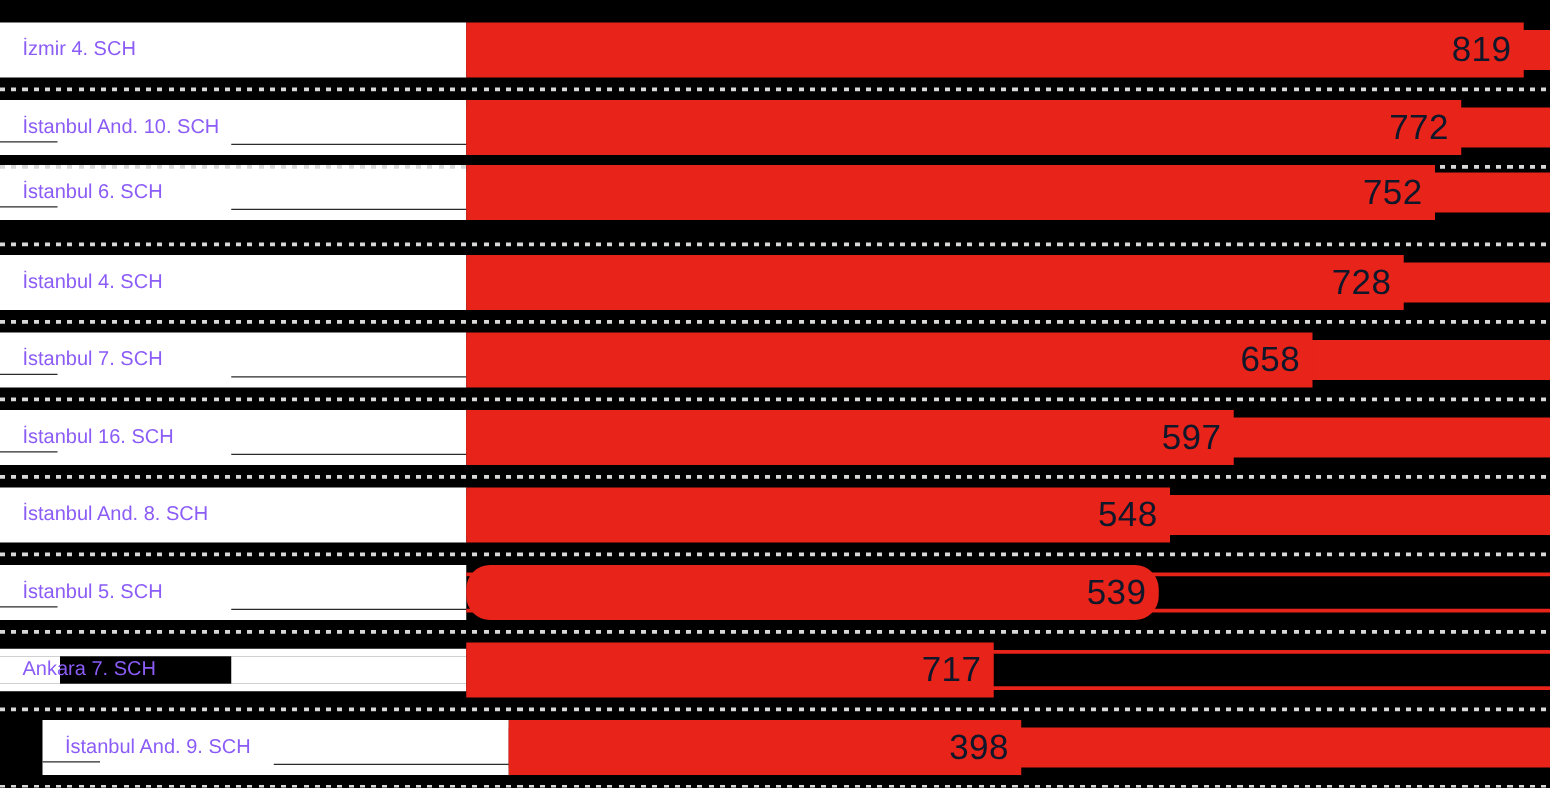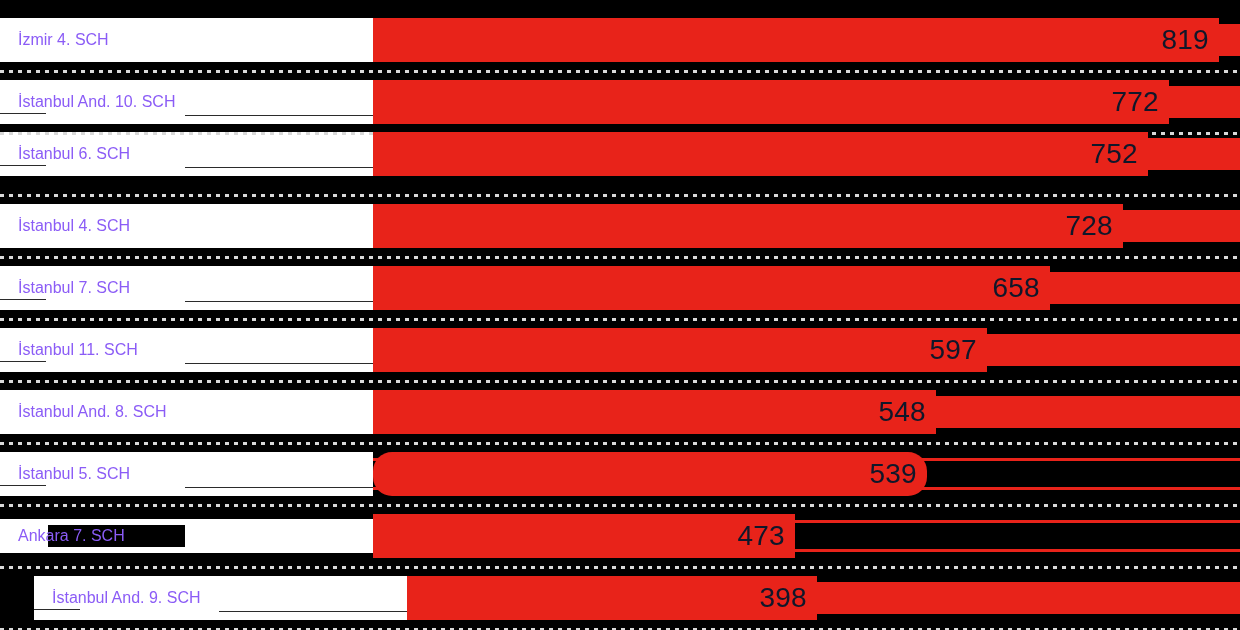--- a/index.html
+++ b/index.html
@@ -142,21 +142,21 @@
       <div class="bar-tail" style="left: 373px;"></div>
       <div class="bar" style="width: 677px;">
         <div class="bar-value">658</div>
       </div>
     </div>
     <div class="dotted" style="top: 318px;"></div>
     <div class="row" style="top: 328px; height: 44px;">
       <div class="label-band"></div>
       <div class="band-rule" style="left: 0px; top: 33px; width: 46px;"></div>
       <div class="band-rule" style="left: 185px; top: 35px; width: 188px;"></div>
-      <div class="cat-label">İstanbul 11. SCH</div>
+      <div class="cat-label">İstanbul 16. SCH</div>
       <div class="bar-tail" style="left: 373px;"></div>
       <div class="bar" style="width: 614px;">
         <div class="bar-value">597</div>
       </div>
     </div>
     <div class="dotted" style="top: 380px;"></div>
     <div class="row" style="top: 390px; height: 44px;">
       <div class="label-band"></div>
       <div class="cat-label">İstanbul And. 8. SCH</div>
       <div class="bar-tail" style="left: 373px;"></div>
@@ -177,21 +177,21 @@
     </div>
     <div class="dotted" style="top: 504px;"></div>
     <div class="row" style="top: 514px; height: 44px;">
       <div class="label-band clipped">
         <div class="label-band-core"></div>
         <div class="label-band-core2"></div>
       </div>
       <div class="cat-label">Ankara 7. SCH</div>
       <div class="bar-tail outline" style="left: 373px;"></div>
       <div class="bar" style="width: 422px;">
-        <div class="bar-value">473</div>
+        <div class="bar-value">717</div>
       </div>
     </div>
     <div class="dotted" style="top: 566px;"></div>
     <div class="row" style="top: 576px; height: 44px; margin-left: 34px;">
       <div class="label-band"></div>
       <div class="band-rule" style="left: 0px; top: 33px; width: 46px;"></div>
       <div class="band-rule" style="left: 185px; top: 35px; width: 188px;"></div>
       <div class="cat-label">İstanbul And. 9. SCH</div>
       <div class="bar-tail" style="left: 373px;"></div>
       <div class="bar" style="width: 410px;">

